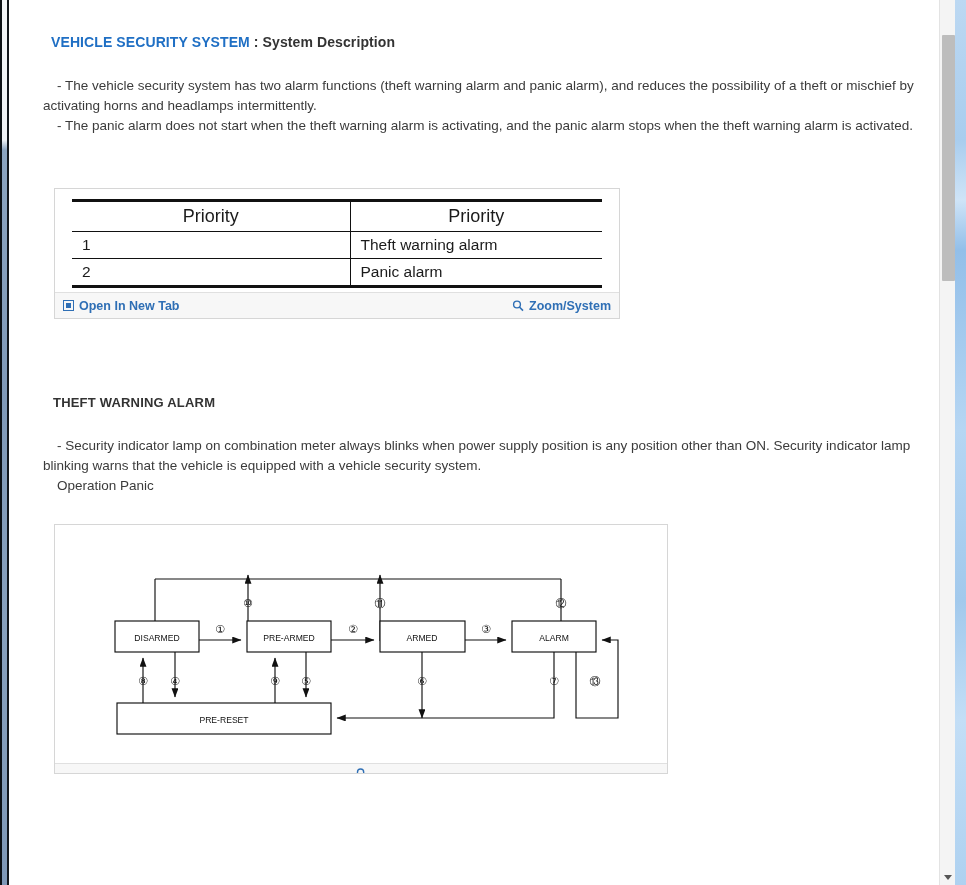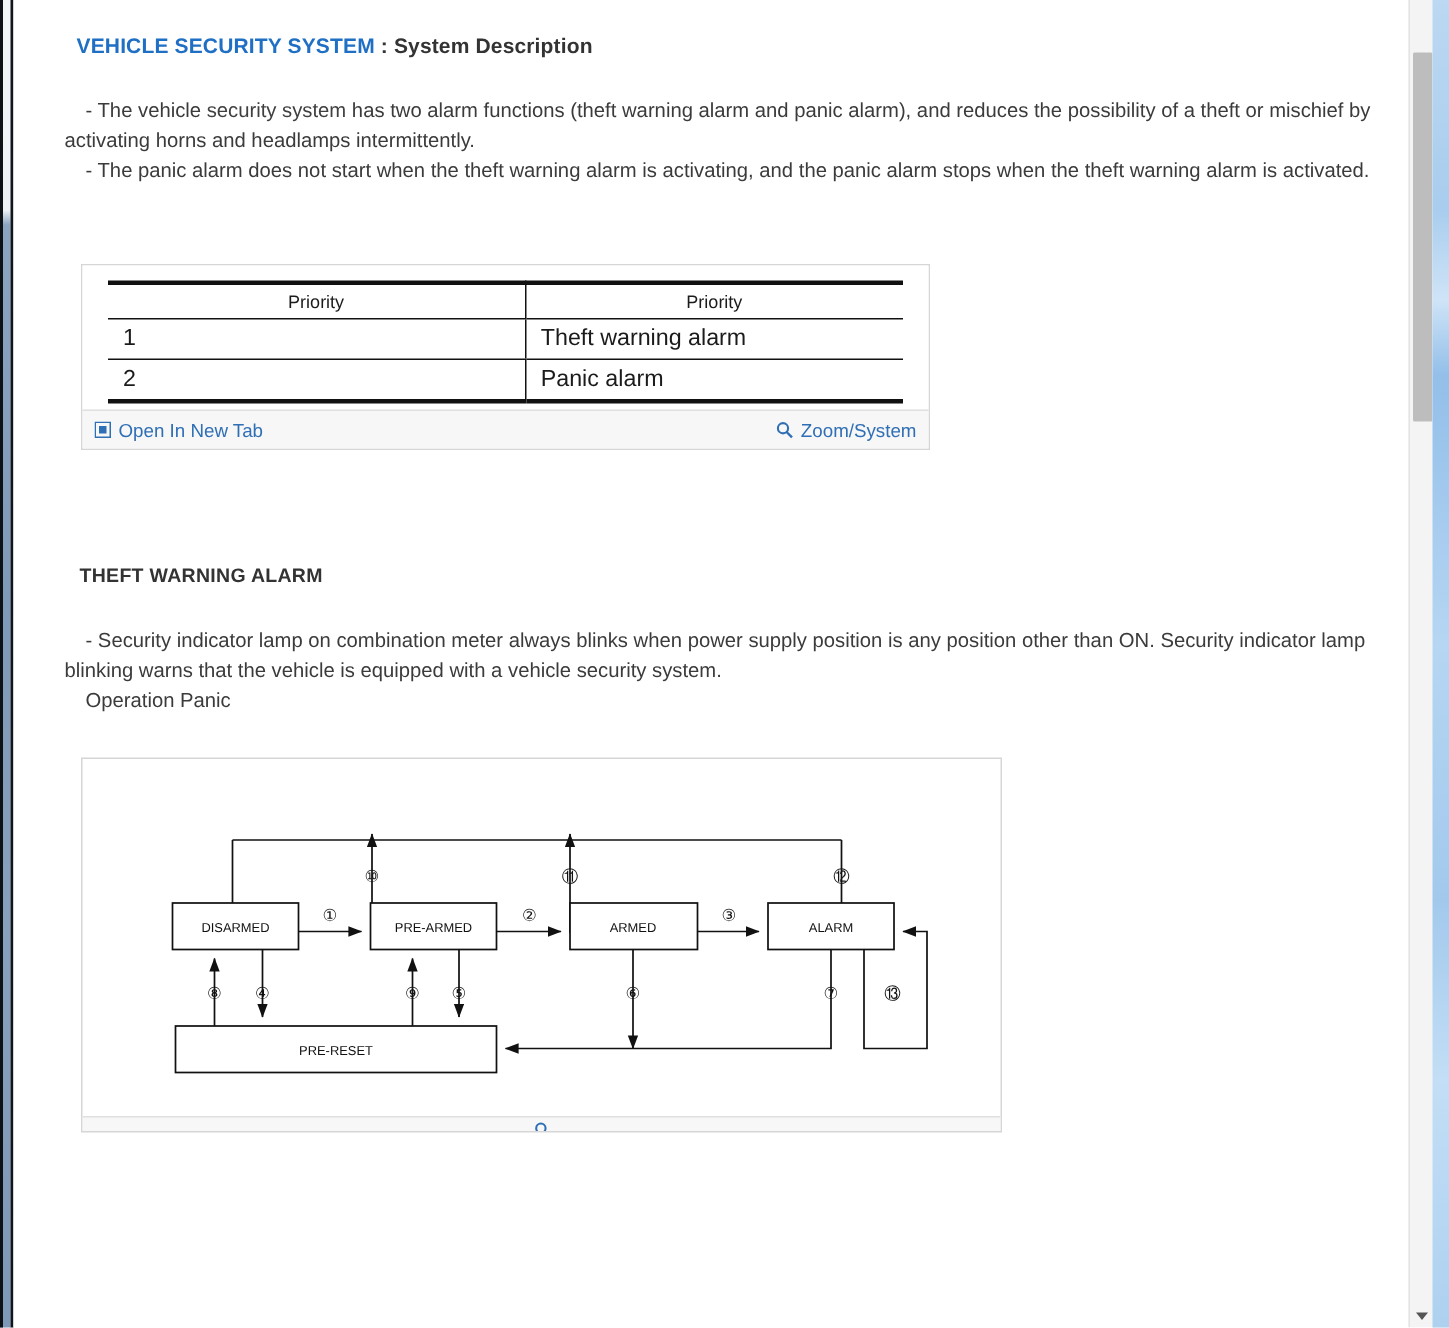--- a/index.html
+++ b/index.html
@@ -30,21 +30,21 @@
   }
 
   #page-area {
     flex: 1 1 auto; height: 885px; position: relative;
     background: #ffffff; overflow: hidden;
   }
 
   #content {
     position: absolute;
     left: 0; top: 0; right: 27px; bottom: 0;
-    padding: 22px 24px 0 34px;
+    padding: 34px 24px 0 34px;
     background: #ffffff;
   }
 
   
   #inner-scrollbar {
     position: absolute; top: 0; right: 11px; width: 16px; height: 885px;
     background: #f4f4f4; border-left: 1px solid #e3e3e3;
   }
   #inner-thumb {
     position: absolute; left: 2px; top: 35px; width: 13px; height: 246px;
@@ -106,36 +106,36 @@
   .fig-body { padding: 10px 6px 4px 6px; background:#fff; }
 
   table.priority-table {
     border-collapse: collapse; width: 530px; margin: 0 auto;
     font-size: 15.5px; color: #1b1b1b;
   }
   table.priority-table th, table.priority-table td {
     padding: 5px 10px; font-weight: normal; text-align: left;
     border: none;
   }
-  table.priority-table thead th { text-align: center; font-size: 12px; }
+  table.priority-table thead th { text-align: center; font-size: 18px; }
   table.priority-table thead tr { border-top: 3px solid #111; }
   table.priority-table thead th { border-bottom: 1.5px solid #111; padding-top: 4px; padding-bottom: 4px;}
   table.priority-table tbody tr td { border-bottom: 1.5px solid #111; padding: 4px 10px; }
   table.priority-table tbody tr:last-child td { border-bottom: 3px solid #111; }
   table.priority-table .col-sep { border-left: 1.5px solid #111; }
   .pt-col1 { width: 278px; }
 
   .fig-toolbar {
     height: 26px; background: #f7f7f7; border-top: 1px solid #e0e0e0;
     display: flex; align-items: center; justify-content: space-between;
     padding: 0 8px 0 8px;
   }
   .tool-link {
     display: inline-flex; align-items: center; gap: 5px;
-    color: #2f6fb5; font-size: 12.5px; text-decoration: none; cursor: pointer;
+    color: #2f6fb5; font-size: 12.5px; text-decoration: none; cursor: pointer; font-weight: bold;
   }
   .tool-link svg { display: block; }
 
   
   #figure-flow {
     width: 614px; margin: 0 0 0 11px; height: 250px; overflow: hidden;
     position: relative; background:#fff;
   }
   #flow-canvas { position: relative; width: 612px; height: 248px; }
   #flow-partial-toolbar {

